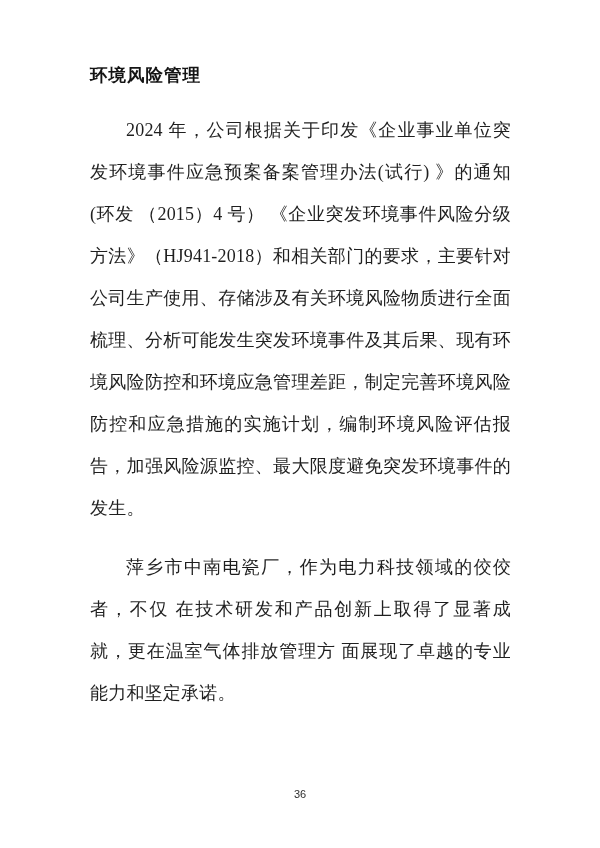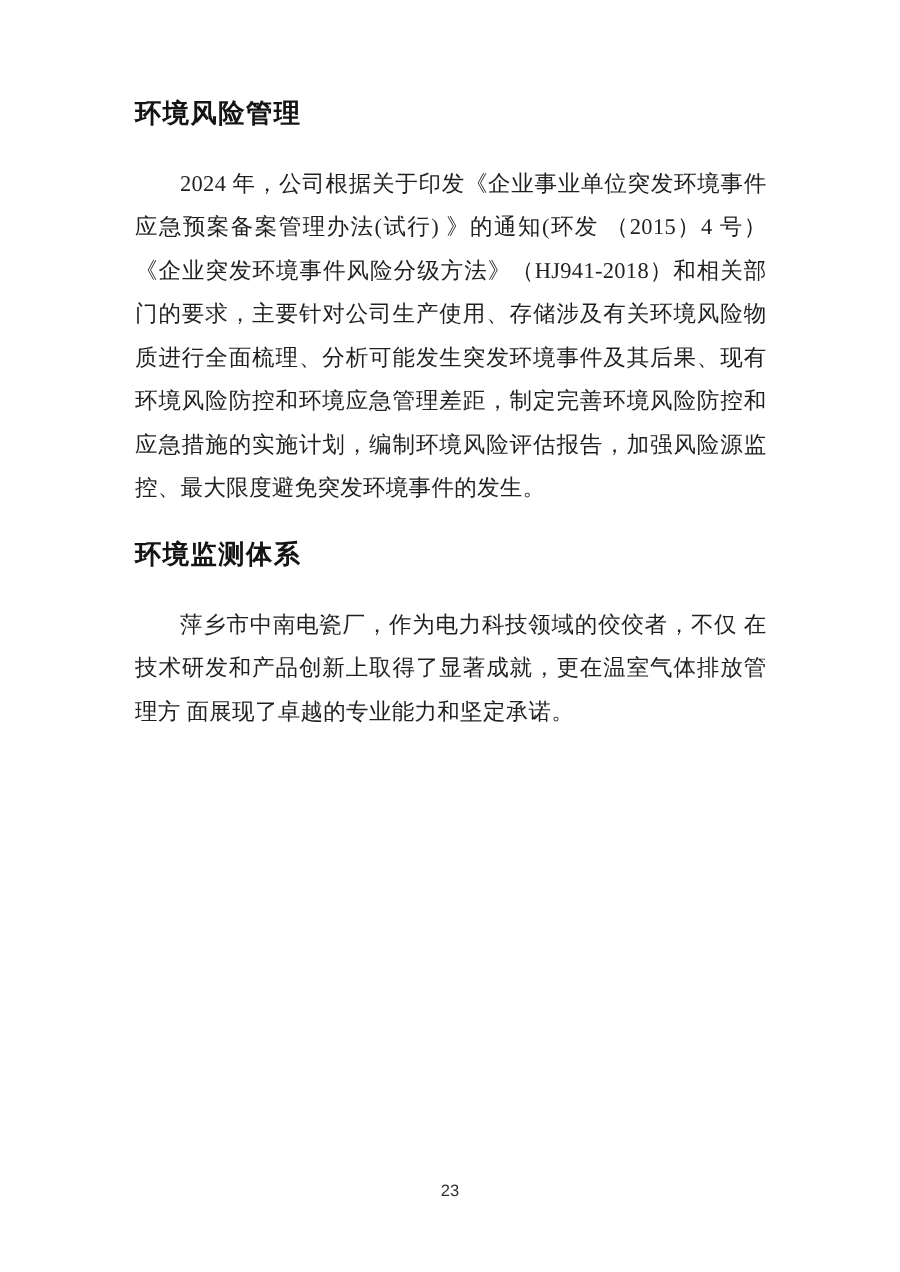--- a/index.html
+++ b/index.html
@@ -28,22 +28,22 @@
     .heading {
       font-family: "Liberation Sans", "DejaVu Sans", sans-serif;
       font-size: 17.5px;
       font-weight: bold;
       line-height: 22px;
       letter-spacing: 1px;
       color: #141414;
       margin: 0 0 23px 0;
     }
     .body-text {
-      font-size: 15px;
-      line-height: 29px;
+      font-size: 18px;
+      line-height: 42px;
       letter-spacing: 0.2px;
       text-align: justify;
       text-justify: inter-ideograph;
       text-indent: 2em;
       margin: 0 0 17px 0;
     }
     .page-number {
       position: absolute;
       top: 788px;
       left: 0;
@@ -59,23 +59,22 @@
 
 <div class="page">
   <div class="content">
 
     <section class="doc-section">
       <h2 class="heading">环境风险管理</h2>
       <p class="body-text">2024 年，公司根据关于印发《企业事业单位突发环境事件应急预案备案管理办法(试行) 》的通知(环发 （2015）4 号） 《企业突发环境事件风险分级方法》（HJ941-2018）和相关部门的要求，主要针对公司生产使用、存储涉及有关环境风险物质进行全面梳理、分析可能发生突发环境事件及其后果、现有环境风险防控和环境应急管理差距，制定完善环境风险防控和应急措施的实施计划，编制环境风险评估报告，加强风险源监控、最大限度避免突发环境事件的发生。</p>
     </section>
 
     <section class="doc-section">
-      <h2 class="heading">环境监测体系</h2>
     </section>
 
     <section class="doc-section">
       <p class="body-text">萍乡市中南电瓷厂，作为电力科技领域的佼佼者，不仅 在技术研发和产品创新上取得了显著成就，更在温室气体排放管理方 面展现了卓越的专业能力和坚定承诺。</p>
     </section>
 
   </div>
 
-  <div class="page-number">23</div>
+  <div class="page-number">36</div>
 </div>
 
 </body></html>

